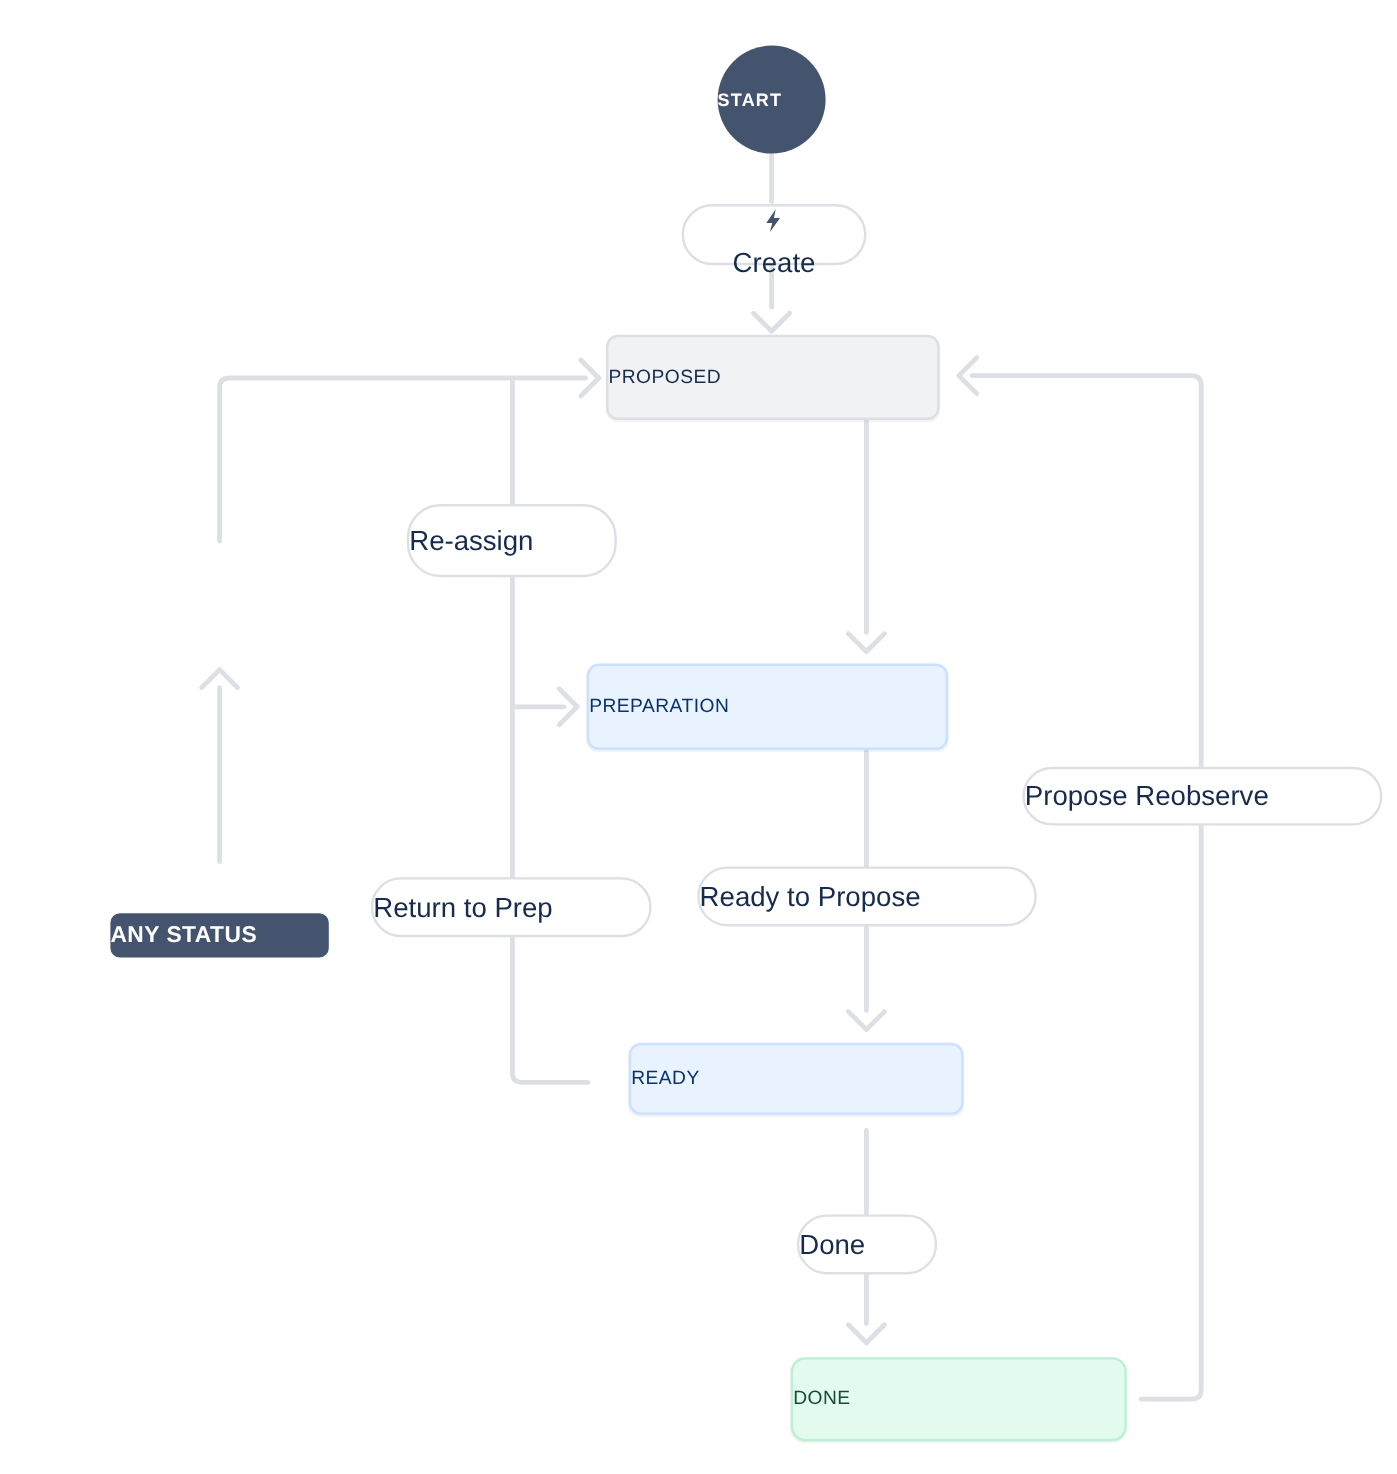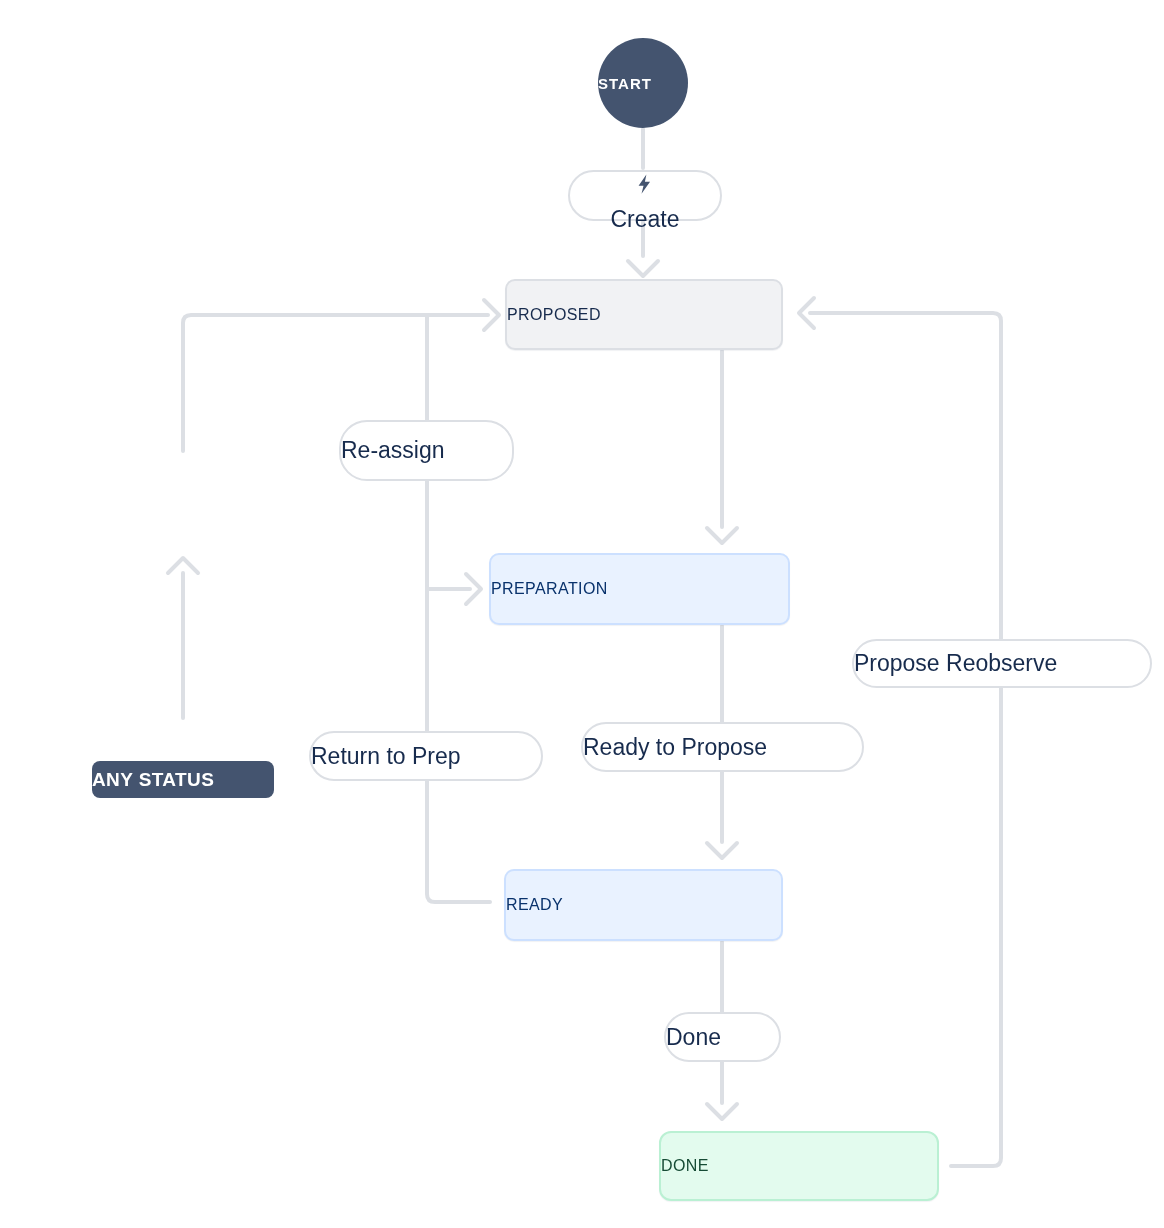--- a/index.html
+++ b/index.html
@@ -122,21 +122,21 @@
   </div>
 
   <div class="node pill" style="left:309px;top:731px;width:234px;height:50px;">
     <span>Return to Prep</span>
   </div>
 
   <div class="node pill" style="left:581px;top:722px;width:283px;height:50px;">
     <span>Ready to Propose</span>
   </div>
 
-  <div class="node status blue" style="left:504px;top:869px;width:279px;height:72px;">
+  <div class="node status blue" style="left:524px;top:869px;width:279px;height:60px;">
     <span>READY</span>
   </div>
 
   <div class="node pill" style="left:664px;top:1012px;width:117px;height:50px;">
     <span>Done</span>
   </div>
 
   <div class="node status green" style="left:659px;top:1131px;width:280px;height:70px;">
     <span>DONE</span>
   </div>

